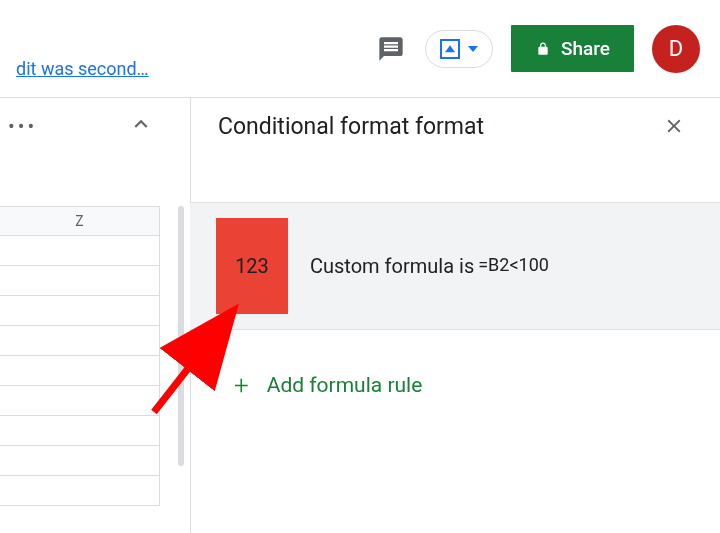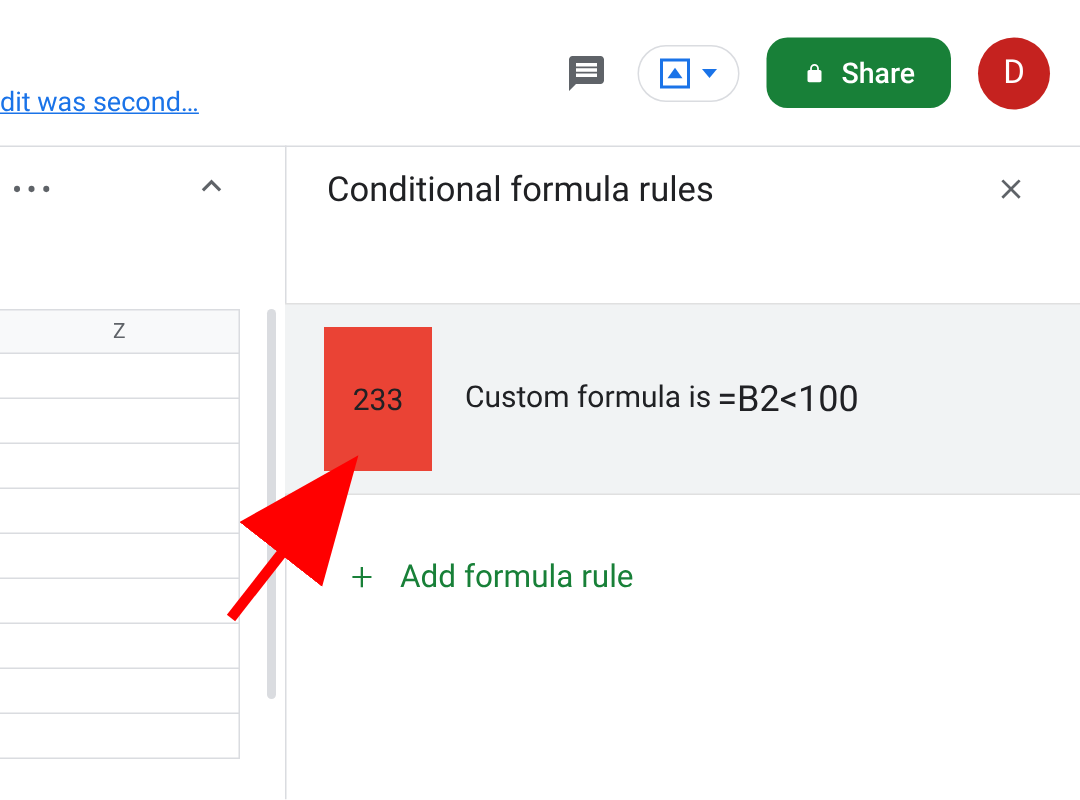--- a/index.html
+++ b/index.html
@@ -17,21 +17,21 @@
       height: 97px;
       display: flex;
       align-items: center;
       justify-content: flex-end;
       padding-right: 20px;
       position: relative;
     }
     
     .edit-text {
       position: absolute;
-      left: 0;
+      left: 16px;
       top: 58px;
       color: #1a73e8;
       font-size: 18px;
       text-decoration: underline;
       white-space: nowrap;
     }
     
     .toolbar-controls {
       display: flex;
       align-items: center;
@@ -86,21 +86,21 @@
       border-top: 6px solid #1a73e8;
     }
     
     .share-button {
       display: flex;
       align-items: center;
       gap: 10px;
       background: #188038;
       color: #fff;
       padding: 12px 24px;
-      border-radius: 14px;
+      border-radius: 1px;
       font-size: 19px;
       font-weight: 500;
       cursor: pointer;
     }
     
     .lock-icon {
       width: 16px;
       height: 14px;
     }
     
@@ -236,21 +236,21 @@
       flex-direction: row;
       gap: 4px;
     }
     
     .rule-title {
       font-size: 20px;
       color: #202124;
     }
     
     .rule-formula {
-      font-size: 24px;
+      font-size: 18px;
       color: #202124;
     }
     
     .rule-range {
       font-size: 18px;
       color: #5f6368;
       margin-top: 4px;
     }
     
     
@@ -317,21 +317,21 @@
 
 <div class="divider"></div>
 
 <div class="secondary-bar">
   <span class="more-icon">•••</span>
   <span class="collapse-icon">
     <svg width="26" height="26" viewBox="0 0 24 24" fill="#5f6368">
         <path d="M7.41 15.41L12 10.83l4.59 4.58L18 14l-6-6-6 6z"></path>
       </svg>
   </span>
-  <span class="panel-title">Conditional formula rules</span>
+  <span class="panel-title">Conditional format format</span>
   <span class="close-icon">
     <svg width="22" height="22" viewBox="0 0 24 24" fill="#5f6368">
         <path d="M19 6.41L17.59 5 12 10.59 6.41 5 5 6.41 10.59 12 5 17.59 6.41 19 12 13.41 17.59 19 19 17.59 13.41 12z"></path>
       </svg>
   </span>
 </div>
 
 <div class="panel-border"></div>
 
 <div class="spreadsheet-area">
@@ -343,21 +343,21 @@
   <div class="cell-row"></div>
   <div class="cell-row"></div>
   <div class="cell-row"></div>
   <div class="cell-row"></div>
   <div class="cell-row"></div>
 </div>
 
 <div class="panel-scrollbar"></div>
 
 <div class="rule-card">
-  <div class="rule-swatch">233</div>
+  <div class="rule-swatch">123</div>
   <div class="rule-text">
     <div class="rule-title">Custom formula is</div>
     <div class="rule-formula">=B2&lt;100</div>
   </div>
 </div>
 
 <div class="add-rule">
   <span class="plus">+</span>
   <span>Add formula rule</span>
 </div>

